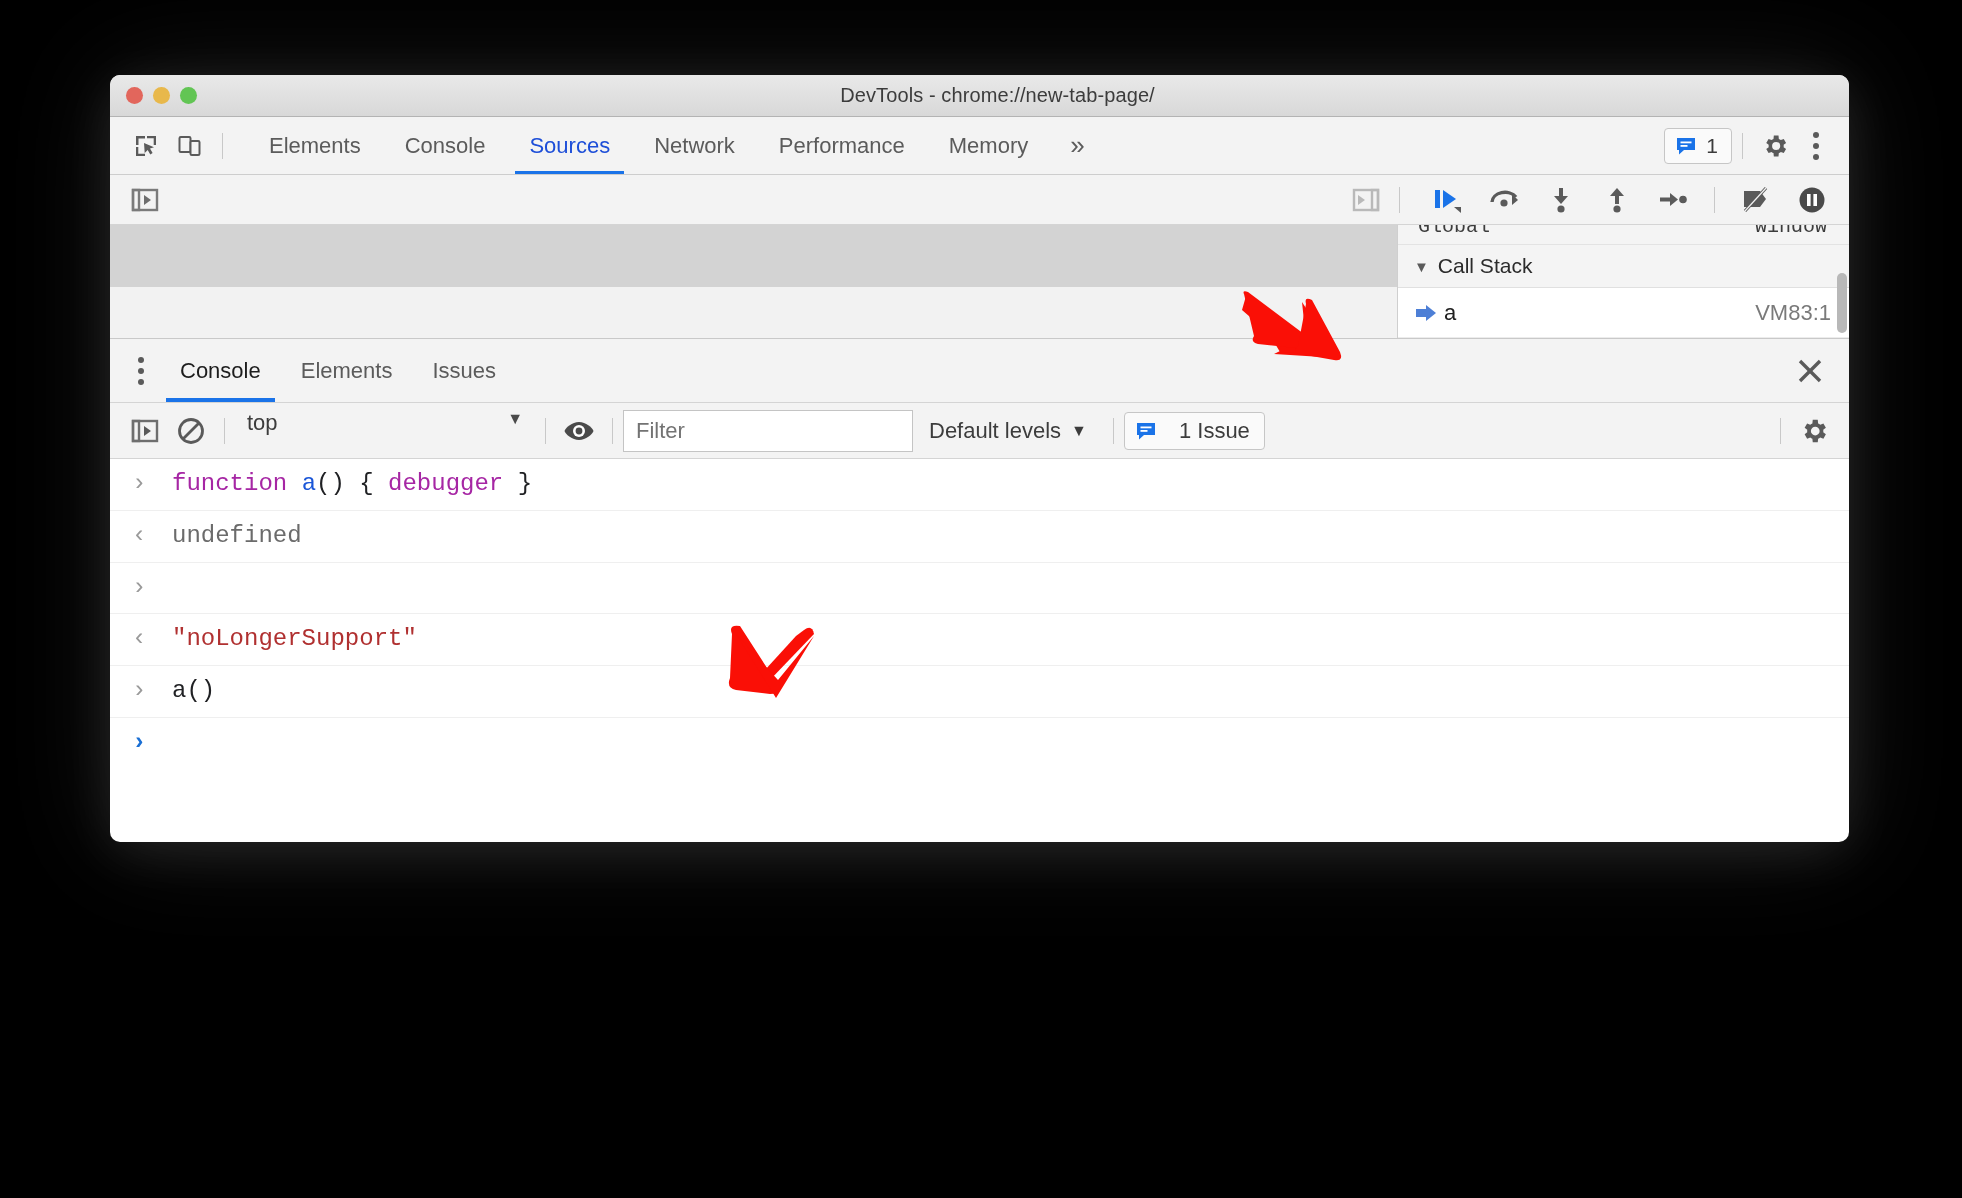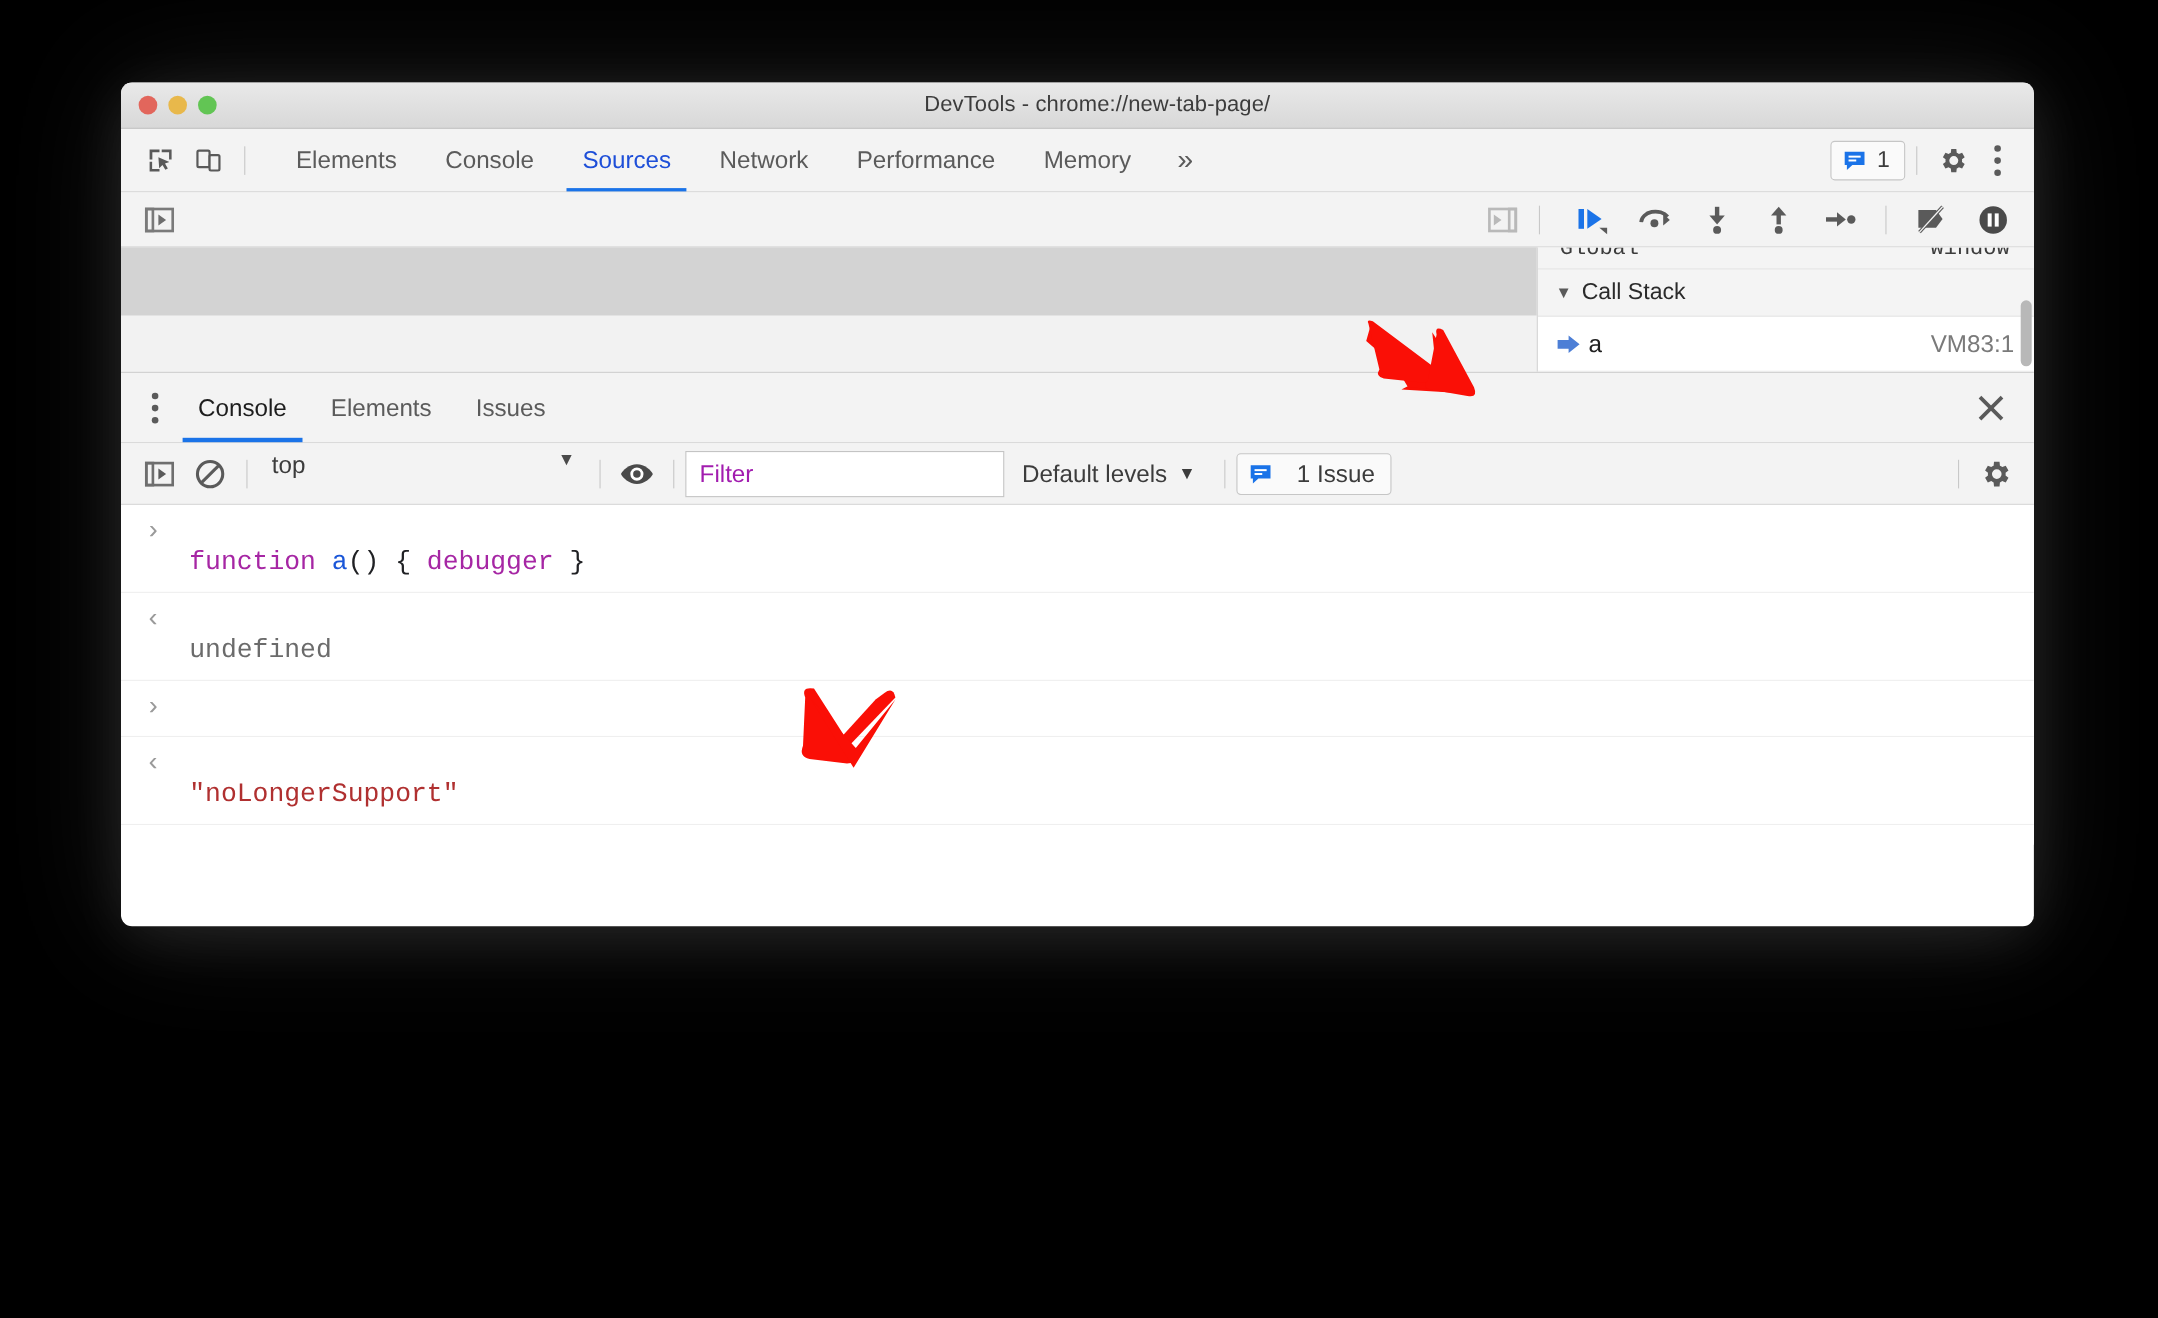--- a/index.html
+++ b/index.html
@@ -154,21 +154,21 @@
   .ct-icon { width: 46px; height: 42px; display: flex; align-items: center; justify-content: center; }
   .ctx-select {
     display: flex; align-items: flex-start; width: 300px; height: 42px;
     padding: 0 12px; font-size: 22px; color: #3c3c3c;
   }
   .ctx-select .cs-label { flex: 1; }
   .ctx-select .cs-caret { font-size: 16px; color: #4a4a4a; }
   .filter-input {
     width: 290px; height: 42px; background: #fff; border: 1px solid #c4c4c4;
     display: flex; align-items: center; padding: 0 12px;
-    font-size: 22px; color: #a21caf;
+    font-size: 22px; color: #737373;
   }
   .levels {
     display: flex; align-items: center; gap: 10px;
     padding: 0 16px; font-size: 22px; color: #3c3c3c;
   }
   .levels .lv-caret { font-size: 16px; }
   .issue-chip2 {
     display: flex; align-items: center; gap: 22px;
     border: 1px solid #c6c6c6; border-radius: 4px;
     padding: 5px 14px 5px 10px; background: #fafafa;
@@ -180,21 +180,21 @@
   .console-body { background: #fff; height: 309px; overflow: hidden; }
   .msg {
     display: flex; align-items: flex-start;
     padding: 8px 0 8px 22px;
     border-bottom: 1px solid #efefef;
     font-family: "Liberation Mono", monospace;
     font-size: 24px; line-height: 1.45;
   }
   .msg .glyph { width: 40px; flex: none; color: #9a9a9a; font-size: 24px; }
   .msg .glyph.blue { color: #1a6fd4; font-weight: bold; }
-  .msg .body { color: #202124; white-space: pre; margin-top: 28px; }
+  .msg .body { color: #202124; white-space: pre; }
   .tok-kw  { color: #a626a4; }
   .tok-fn  { color: #1a56d8; }
   .tok-str { color: #b03030; }
   .tok-plain { color: #202124; }
   .tok-dim { color: #6b6b6b; }
 
   
   .red-arrow { position: absolute; }
 
   svg { display: block; }

